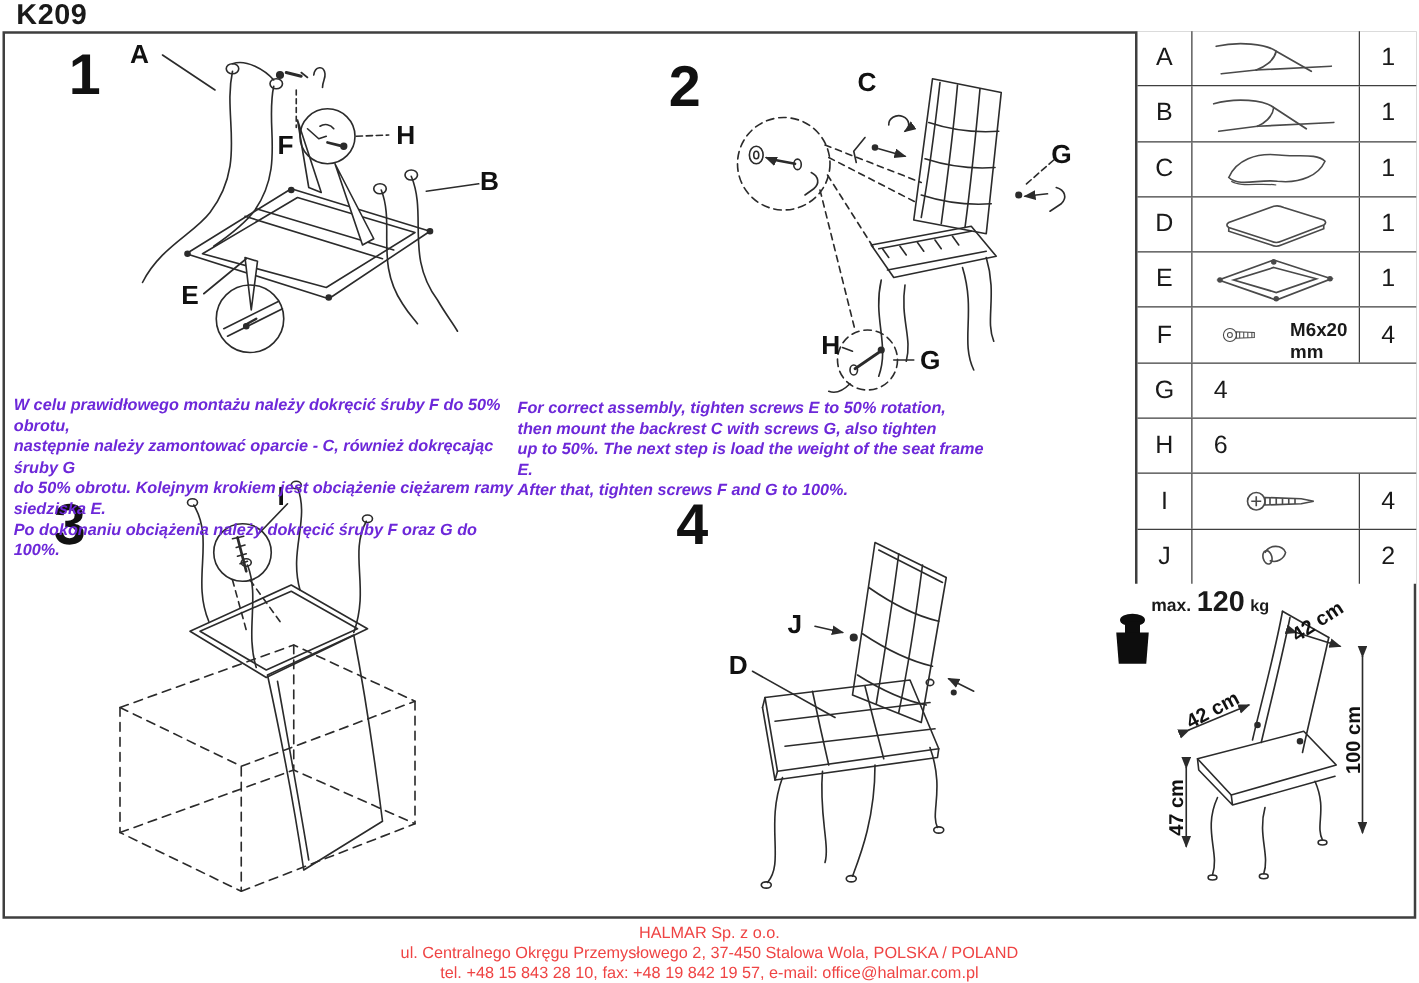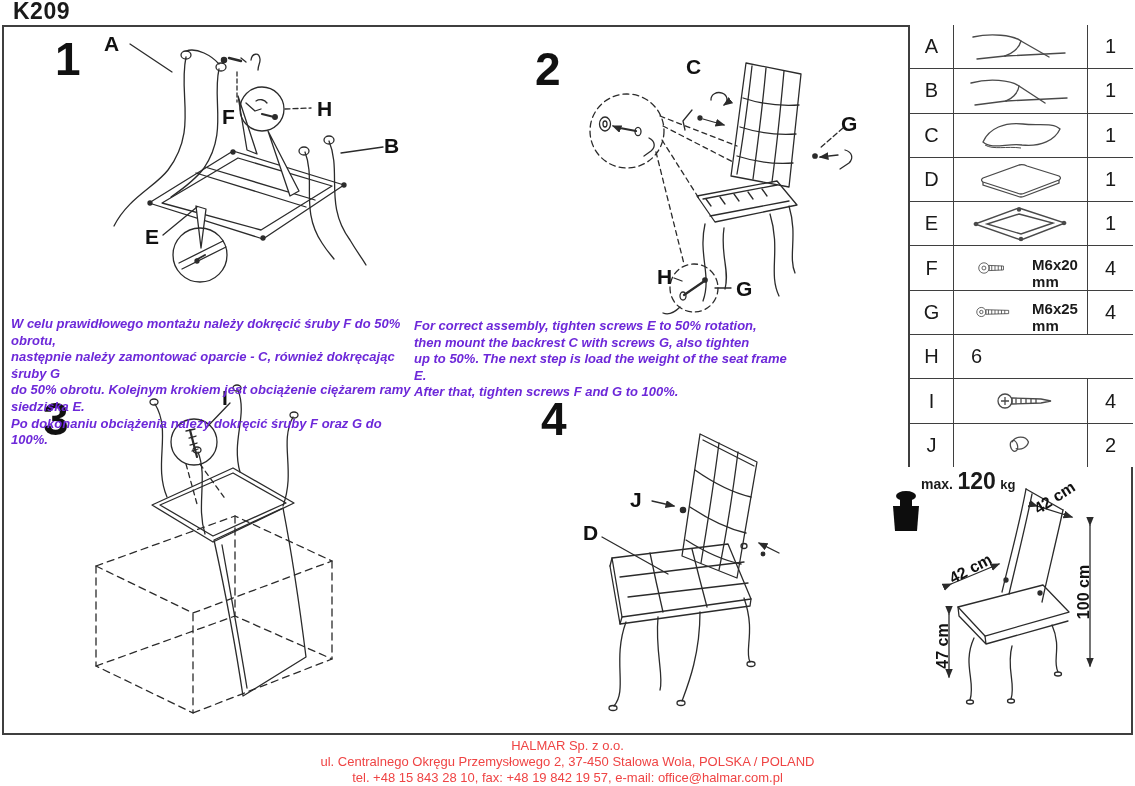--- a/index.html
+++ b/index.html
@@ -365,31 +365,20 @@
               <path d="M58,7.2 v7.6 M63,7.4 v7.4 M68,7.5 v7 M73,7.7 v6.6"></path>
             </g>
           </svg>
         <div class="pt-size">M6x20 mm</div>
       </div>
       <div class="pt-qty">4</div>
     </div>
 
     <div class="pt-row">
       <div class="pt-id">G</div>
-      <div class="pt-icon">
-        <svg width="120" height="22" viewBox="0 0 120 22">
-          <g fill="none" stroke="#4a4a4a" stroke-width="1.3">
-          <circle cx="42" cy="11" r="7"></circle>
-              <circle cx="42" cy="11" r="2.6"></circle>
-          <path d="M49,7.5 L84,8.5 L84,13.5 L49,14.5 Z"></path>
-              <path d="M53,7.6 v6.8 M58,7.8 v6.6 M63,8 v6.2 M68,8.1 v6 M73,8.2 v5.8 M78,8.3 v5.6"></path>
-            </g>
-          </svg>
-        <div class="pt-size">M6x25 mm</div>
-      </div>
       <div class="pt-qty">4</div>
     </div>
 
     <div class="pt-row">
       <div class="pt-id">H</div>
       <div class="pt-qty">6</div>
     </div>
 
     <div class="pt-row">
       <div class="pt-id">I</div>

